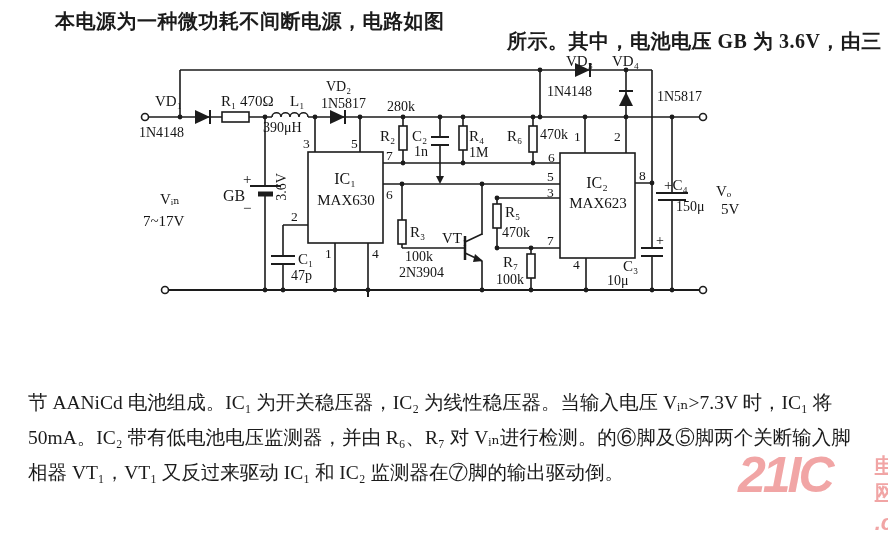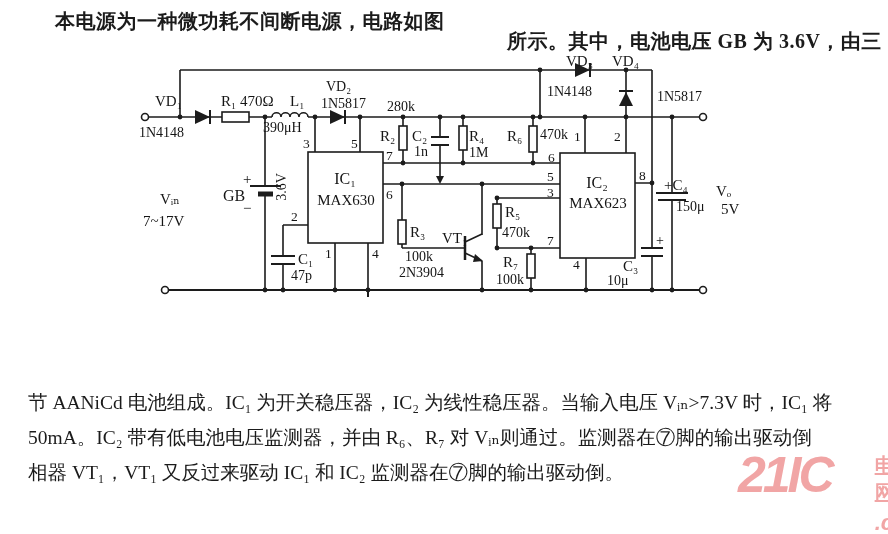--- a/index.html
+++ b/index.html
@@ -218,21 +218,21 @@
       <text class="pin" x="547" y="181">5</text>
       <text class="pin" x="547" y="197">3</text>
       <text class="pin" x="547" y="245">7</text>
       <text class="pin" x="573" y="269">4</text>
       <text class="pin" x="639" y="180">8</text>
     </g>
   </svg>
 
   <div class="bodytext">
     <div class="bl">节 AANiCd 电池组成。IC₁ 为开关稳压器，IC₂ 为线性稳压器。当输入电压 Vᵢₙ&gt;7.3V 时，IC₁ 将</div>
-    <div class="bl">50mA。IC₂ 带有低电池电压监测器，并由 R₆、R₇ 对 Vᵢₙ则通过。监测器在⑦脚的输出驱动倒</div>
+    <div class="bl">50mA。IC₂ 带有低电池电压监测器，并由 R₆、R₇ 对 Vᵢₙ进行检测。的⑥脚及⑤脚两个关断输入脚</div>
     <div class="bl">相器 VT₁，VT₁ 又反过来驱动 IC₁ 和 IC₂ 监测器在⑦脚的输出驱动倒。</div>
   </div>
 
   <div class="watermark">
     <span class="wm-big">21IC</span>
     <span class="wm-right">
       <span class="wm-cn">电子网</span>
       <span class="wm-com">.com</span>
     </span>
   </div>

